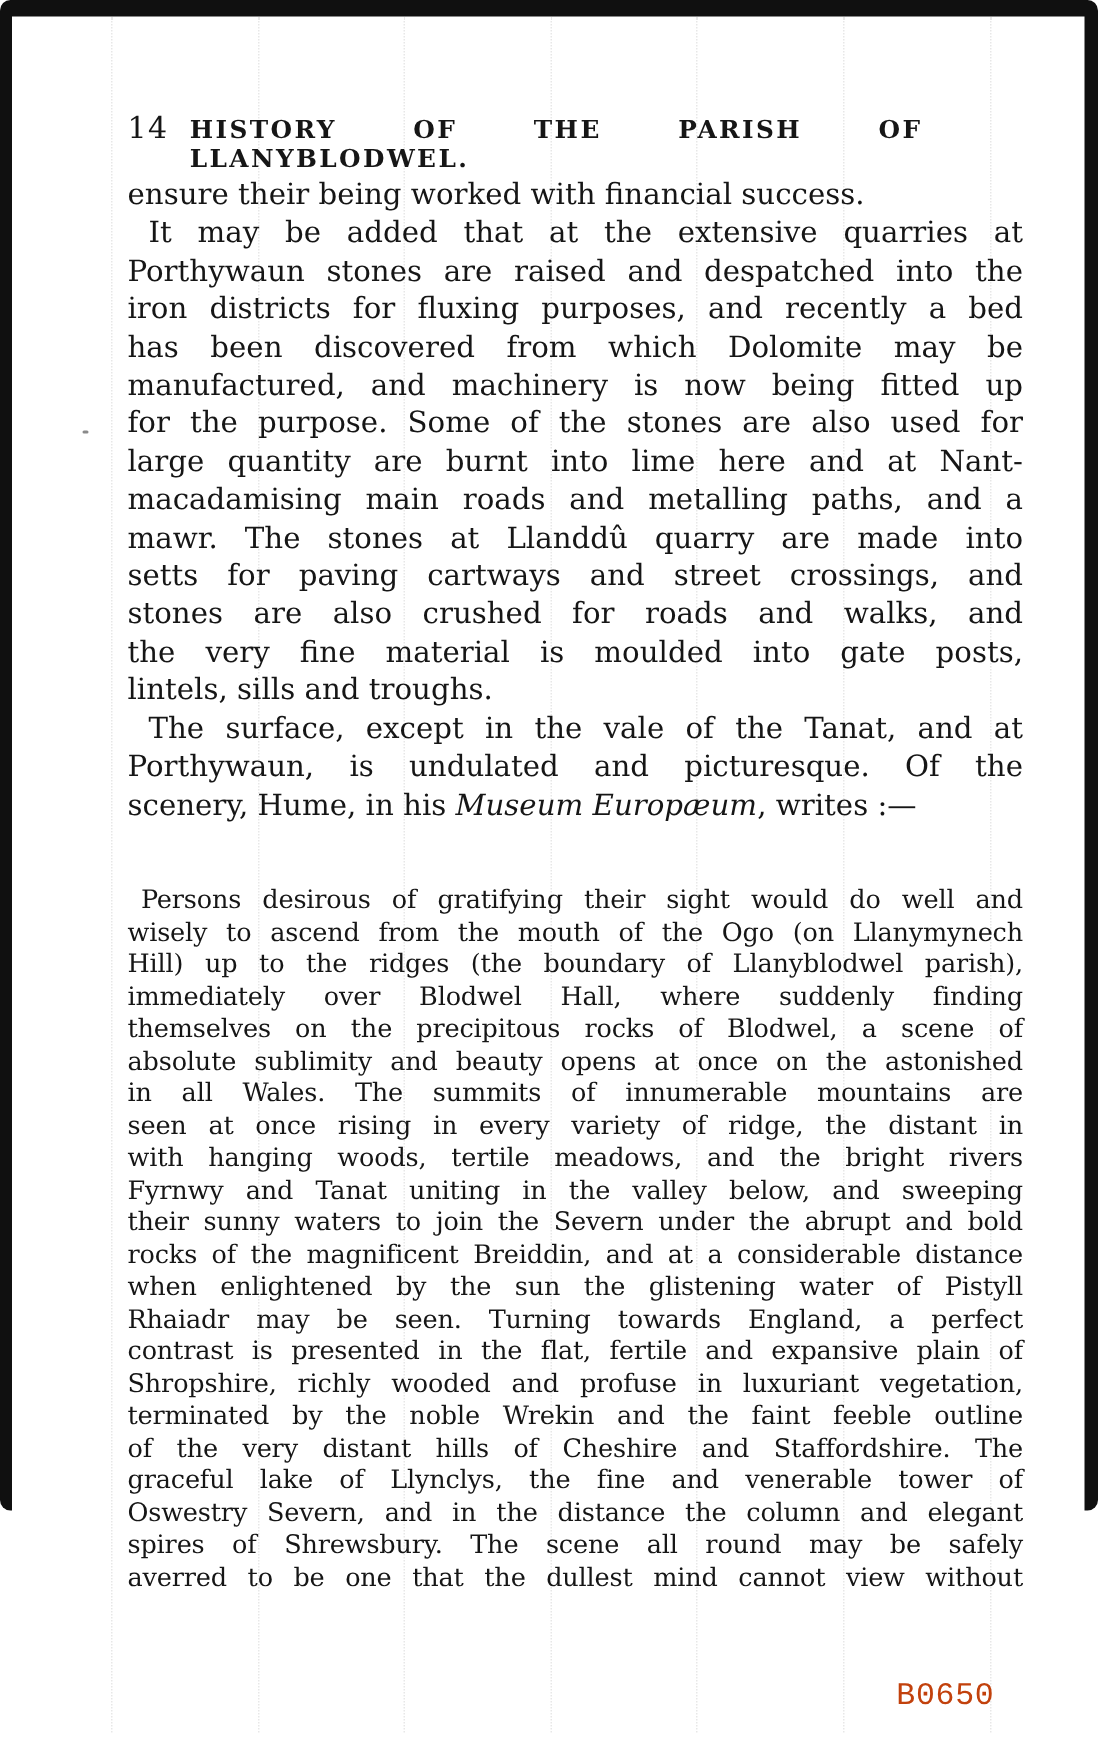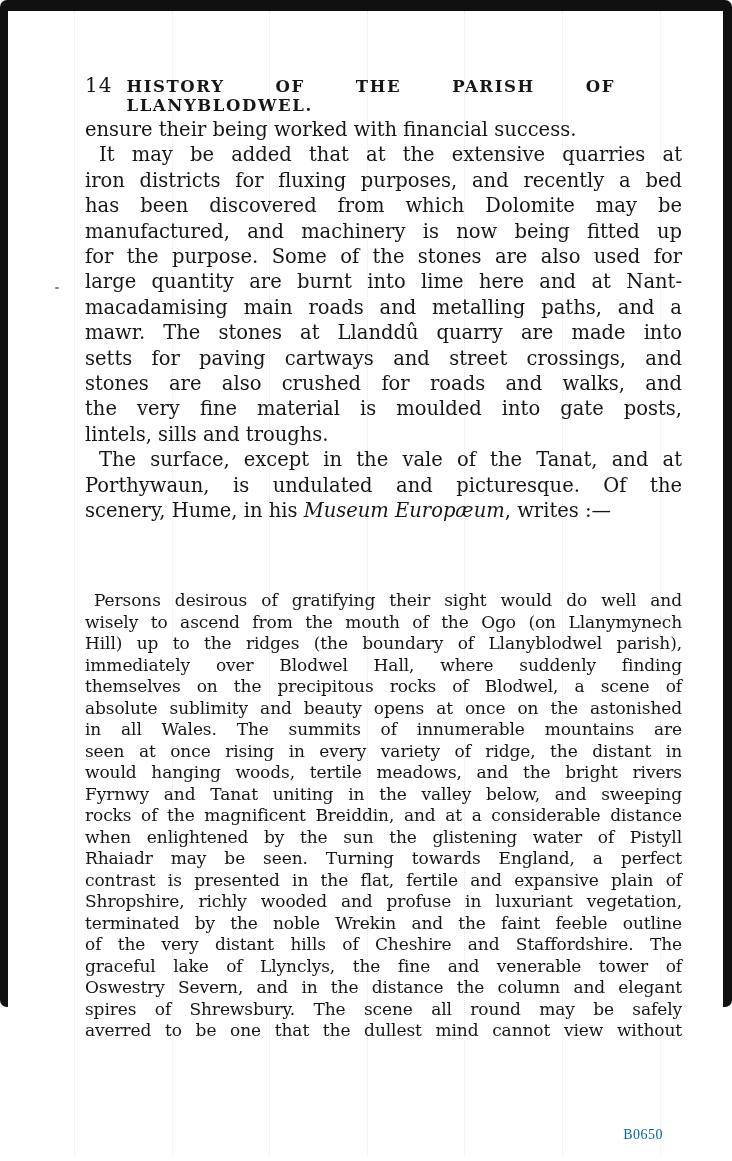--- a/index.html
+++ b/index.html
@@ -36,22 +36,22 @@
   .textblock{position:absolute;left:77px;width:597px;}
   #main-text{top:106px;font-size:19.5px;line-height:25.4px;}
   #quote-text{top:579px;font-size:17px;line-height:21.5px;letter-spacing:-0.1px;}
   .line{text-align:justify;text-align-last:justify;}
   .line.ragged{text-align-last:left;}
   #main-text .line.indent{text-indent:14px;}
   #quote-text .line.indent{text-indent:9px;}
   .it{font-style:italic;}
   .watermark{
     position:absolute;right:60px;bottom:12px;
-    font-family:Liberation Serif, serif;
-    font-size:14px;color:#0369a1;letter-spacing:.5px;
+    font-family:Liberation Mono, monospace;
+    font-size:21px;color:#c2410c;letter-spacing:.5px;
   }
 </style>
 </head>
 <body style="--frame: #101010; --page: #ffffff; --ink: #161616;">
 
 <div class="frame">
   <div class="page">
 
     <div id="folds">
         <div class="fold" style="left: 66px;"></div>
@@ -65,20 +65,21 @@
     <div class="speck"></div>
 
     <div class="header">
       <span class="pageno">14</span>
       <span class="running-title">HISTORY OF THE PARISH OF LLANYBLODWEL.</span>
     </div>
 
     <div id="main-text" class="textblock">
         <div class="line ragged">ensure their being worked with financial success.</div>
         <div class="line indent">It may be added that at the extensive quarries at</div>
+        <div class="line">Porthywaun stones are raised and despatched into the</div>
         <div class="line">iron districts for fluxing purposes, and recently a bed</div>
         <div class="line">has been discovered from which Dolomite may be</div>
         <div class="line">manufactured, and machinery is now being fitted up</div>
         <div class="line">for the purpose. Some of the stones are also used for</div>
         <div class="line">large quantity are burnt into lime here and at Nant-</div>
         <div class="line">macadamising main roads and metalling paths, and a</div>
         <div class="line">mawr. The stones at Llanddû quarry are made into</div>
         <div class="line">setts for paving cartways and street crossings, and</div>
         <div class="line">stones are also crushed for roads and walks, and</div>
         <div class="line">the very fine material is moulded into gate posts,</div>
@@ -90,22 +91,23 @@
 
     <div id="quote-text" class="textblock">
         <div class="line indent">Persons desirous of gratifying their sight would do well and</div>
         <div class="line">wisely to ascend from the mouth of the Ogo (on Llanymynech</div>
         <div class="line">Hill) up to the ridges (the boundary of Llanyblodwel parish),</div>
         <div class="line">immediately over Blodwel Hall, where suddenly finding</div>
         <div class="line">themselves on the precipitous rocks of Blodwel, a scene of</div>
         <div class="line">absolute sublimity and beauty opens at once on the astonished</div>
         <div class="line">in all Wales. The summits of innumerable mountains are</div>
         <div class="line">seen at once rising in every variety of ridge, the distant in</div>
-        <div class="line">would hanging woods, tertile meadows, and the bright rivers</div>
+        <div class="line">with hanging woods, tertile meadows, and the bright rivers</div>
         <div class="line">Fyrnwy and Tanat uniting in the valley below, and sweeping</div>
+        <div class="line">their sunny waters to join the Severn under the abrupt and bold</div>
         <div class="line">rocks of the magnificent Breiddin, and at a considerable distance</div>
         <div class="line">when enlightened by the sun the glistening water of Pistyll</div>
         <div class="line">Rhaiadr may be seen. Turning towards England, a perfect</div>
         <div class="line">contrast is presented in the flat, fertile and expansive plain of</div>
         <div class="line">Shropshire, richly wooded and profuse in luxuriant vegetation,</div>
         <div class="line">terminated by the noble Wrekin and the faint feeble outline</div>
         <div class="line">of the very distant hills of Cheshire and Staffordshire. The</div>
         <div class="line">graceful lake of Llynclys, the fine and venerable tower of</div>
         <div class="line">Oswestry Severn, and in the distance the column and elegant</div>
         <div class="line">spires of Shrewsbury. The scene all round may be safely</div>

